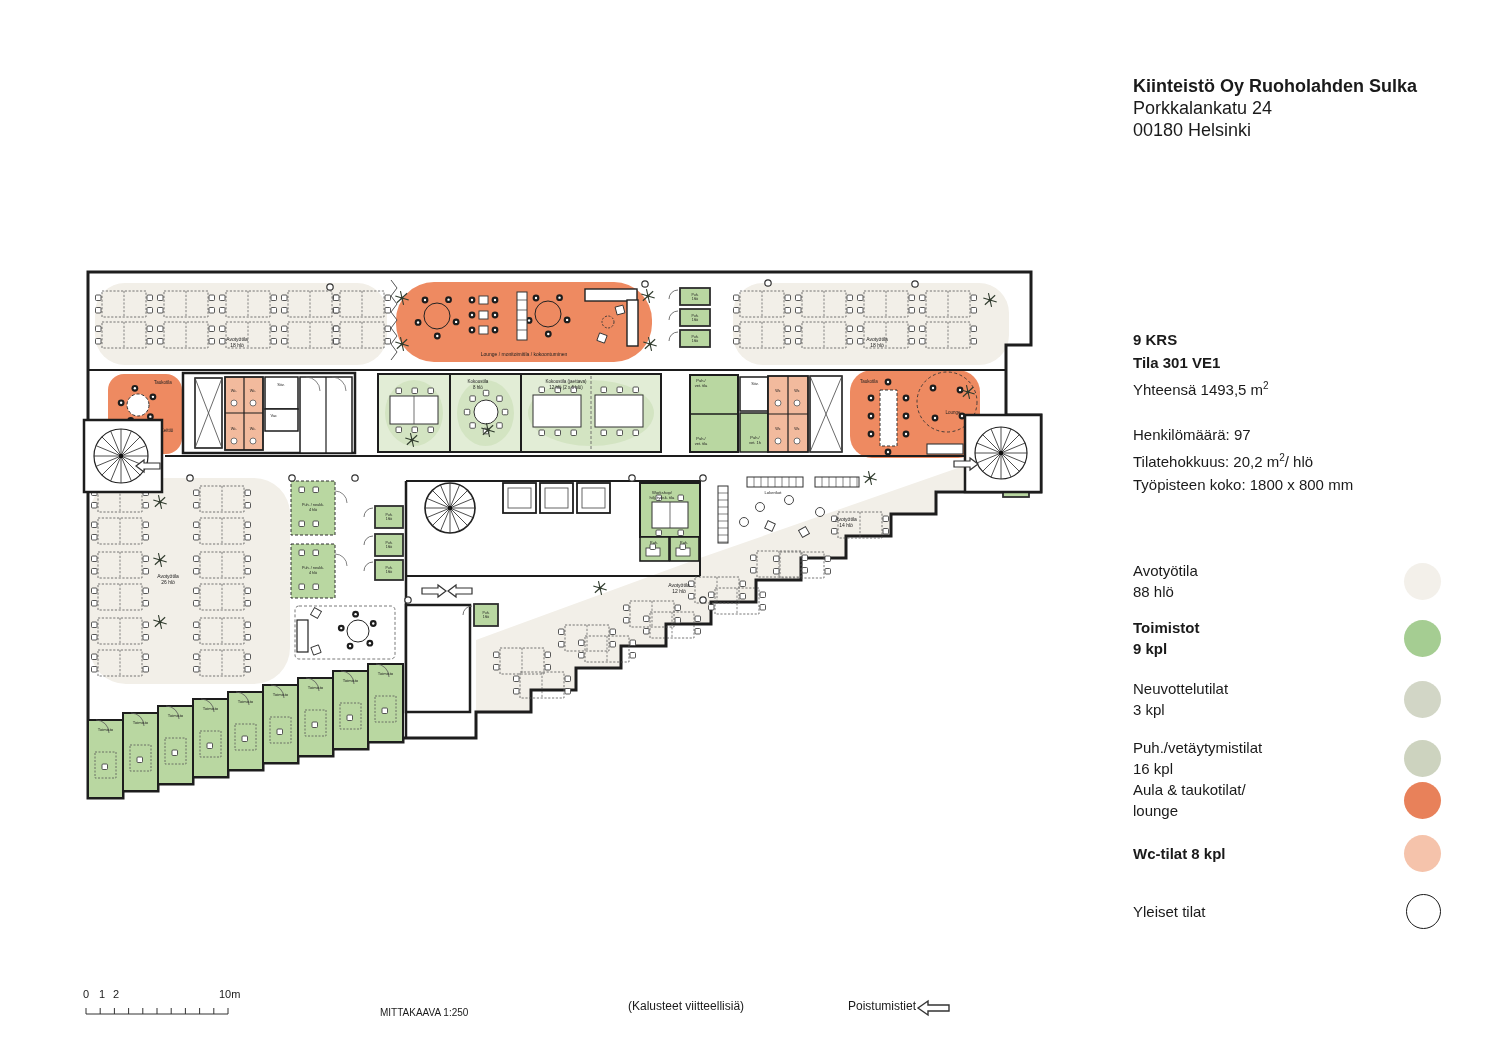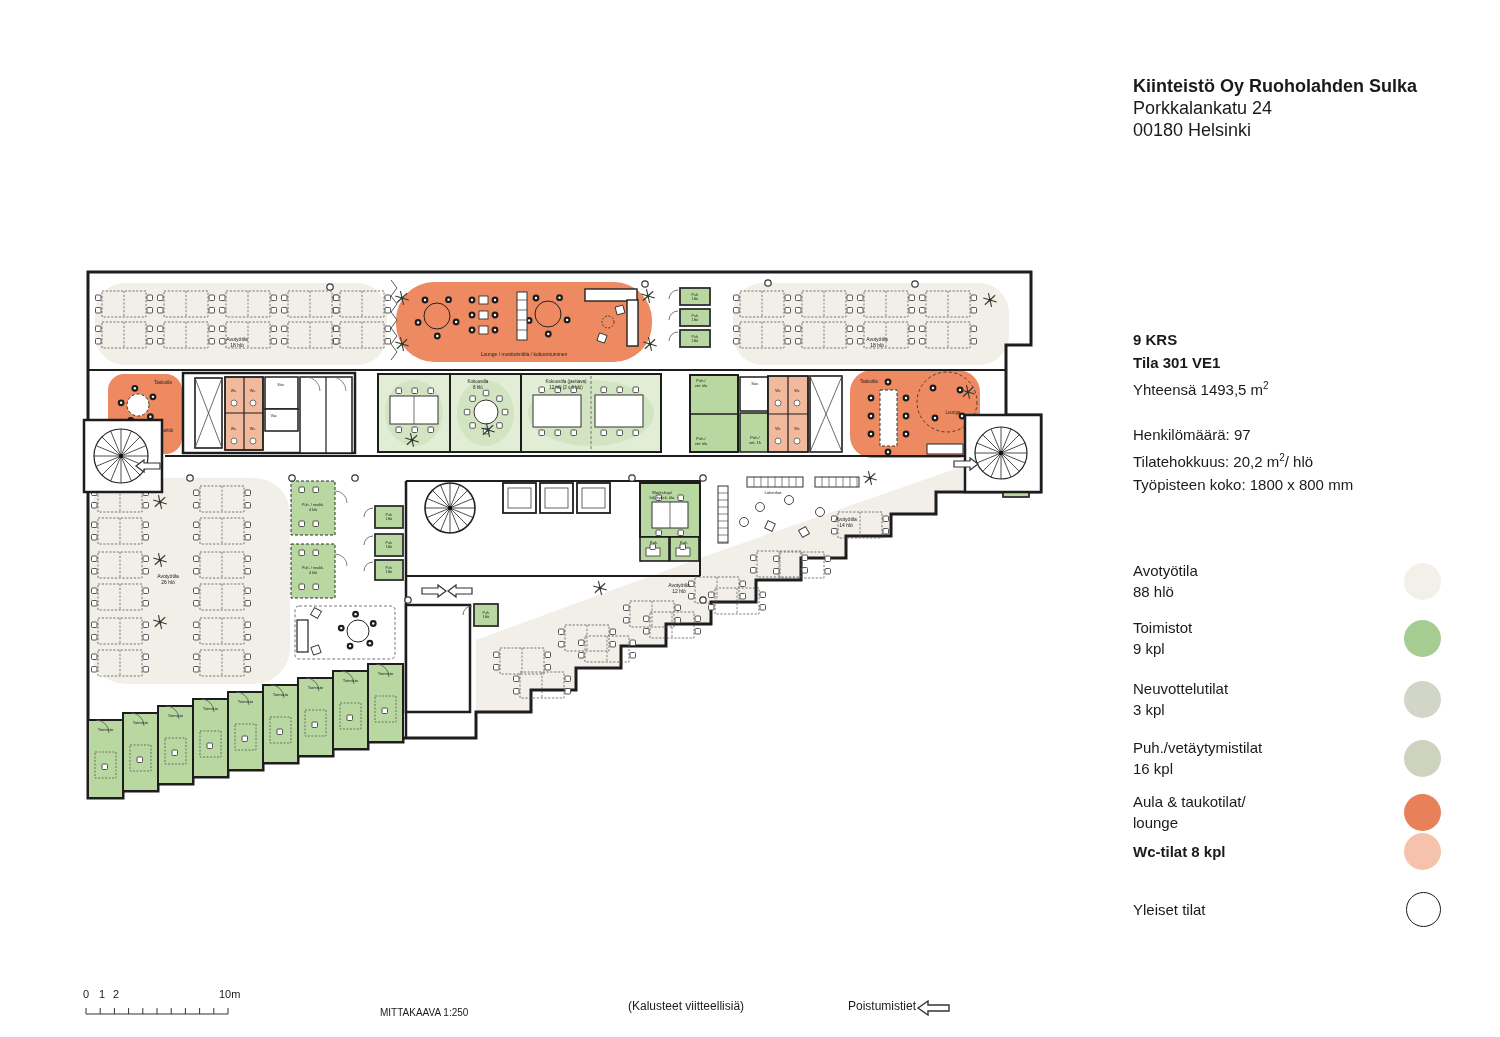--- a/index.html
+++ b/index.html
@@ -849,33 +849,33 @@
     <div class="gap"></div>
     <div>Henkilömäärä: 97</div>
     <div><span>Tilatehokkuus: 20,2 m</span><sup>2</sup><span>/ hlö</span></div>
     <div>Työpisteen koko: 1800 x 800 mm</div>
   </div>
   <div class="legend" id="legend">
       <div class="lrow" style="margin-bottom: 15px;">
         <div class="ltext">Avotyötila<br>88 hlö</div>
         <span class="swatch" style="background: rgb(243, 240, 234);"></span>
       </div>
-      <div class="lrow" style="margin-bottom: 19px;">
+      <div class="lrow" style="margin-bottom: 19px; font-weight: bold;">
         <div class="ltext">Toimistot<br>9 kpl</div>
         <span class="swatch" style="background: rgb(165, 205, 146);"></span>
       </div>
       <div class="lrow" style="margin-bottom: 17px;">
         <div class="ltext">Neuvottelutilat<br>3 kpl</div>
         <span class="swatch" style="background: rgb(210, 214, 198);"></span>
       </div>
-      <div class="lrow" style="margin-bottom: 12px; gap: 42px;">
+      <div class="lrow" style="margin-bottom: 0; gap: 42px;">
         <div class="ltext">Puh./vetäytymistilat<br>16 kpl</div>
         <span class="swatch" style="background: rgb(205, 211, 191);"></span>
       </div>
-      <div class="lrow" style=" gap: 32px;">
+      <div class="lrow" style="margin-bottom: 14px; gap: 32px;">
         <div class="ltext">Aula &amp; taukotilat/<br>lounge</div>
         <span class="swatch" style="background: rgb(232, 129, 90);"></span>
       </div>
       <div class="lrow" style="margin-bottom: 22px; font-weight: bold;">
         <div class="ltext">Wc-tilat 8 kpl</div>
         <span class="swatch" style="background: rgb(245, 195, 171);"></span>
       </div>
       <div class="lrow" style="margin-bottom: 0px;">
         <div class="ltext">Yleiset tilat</div>
         <span class="swatch outlined"></span>

